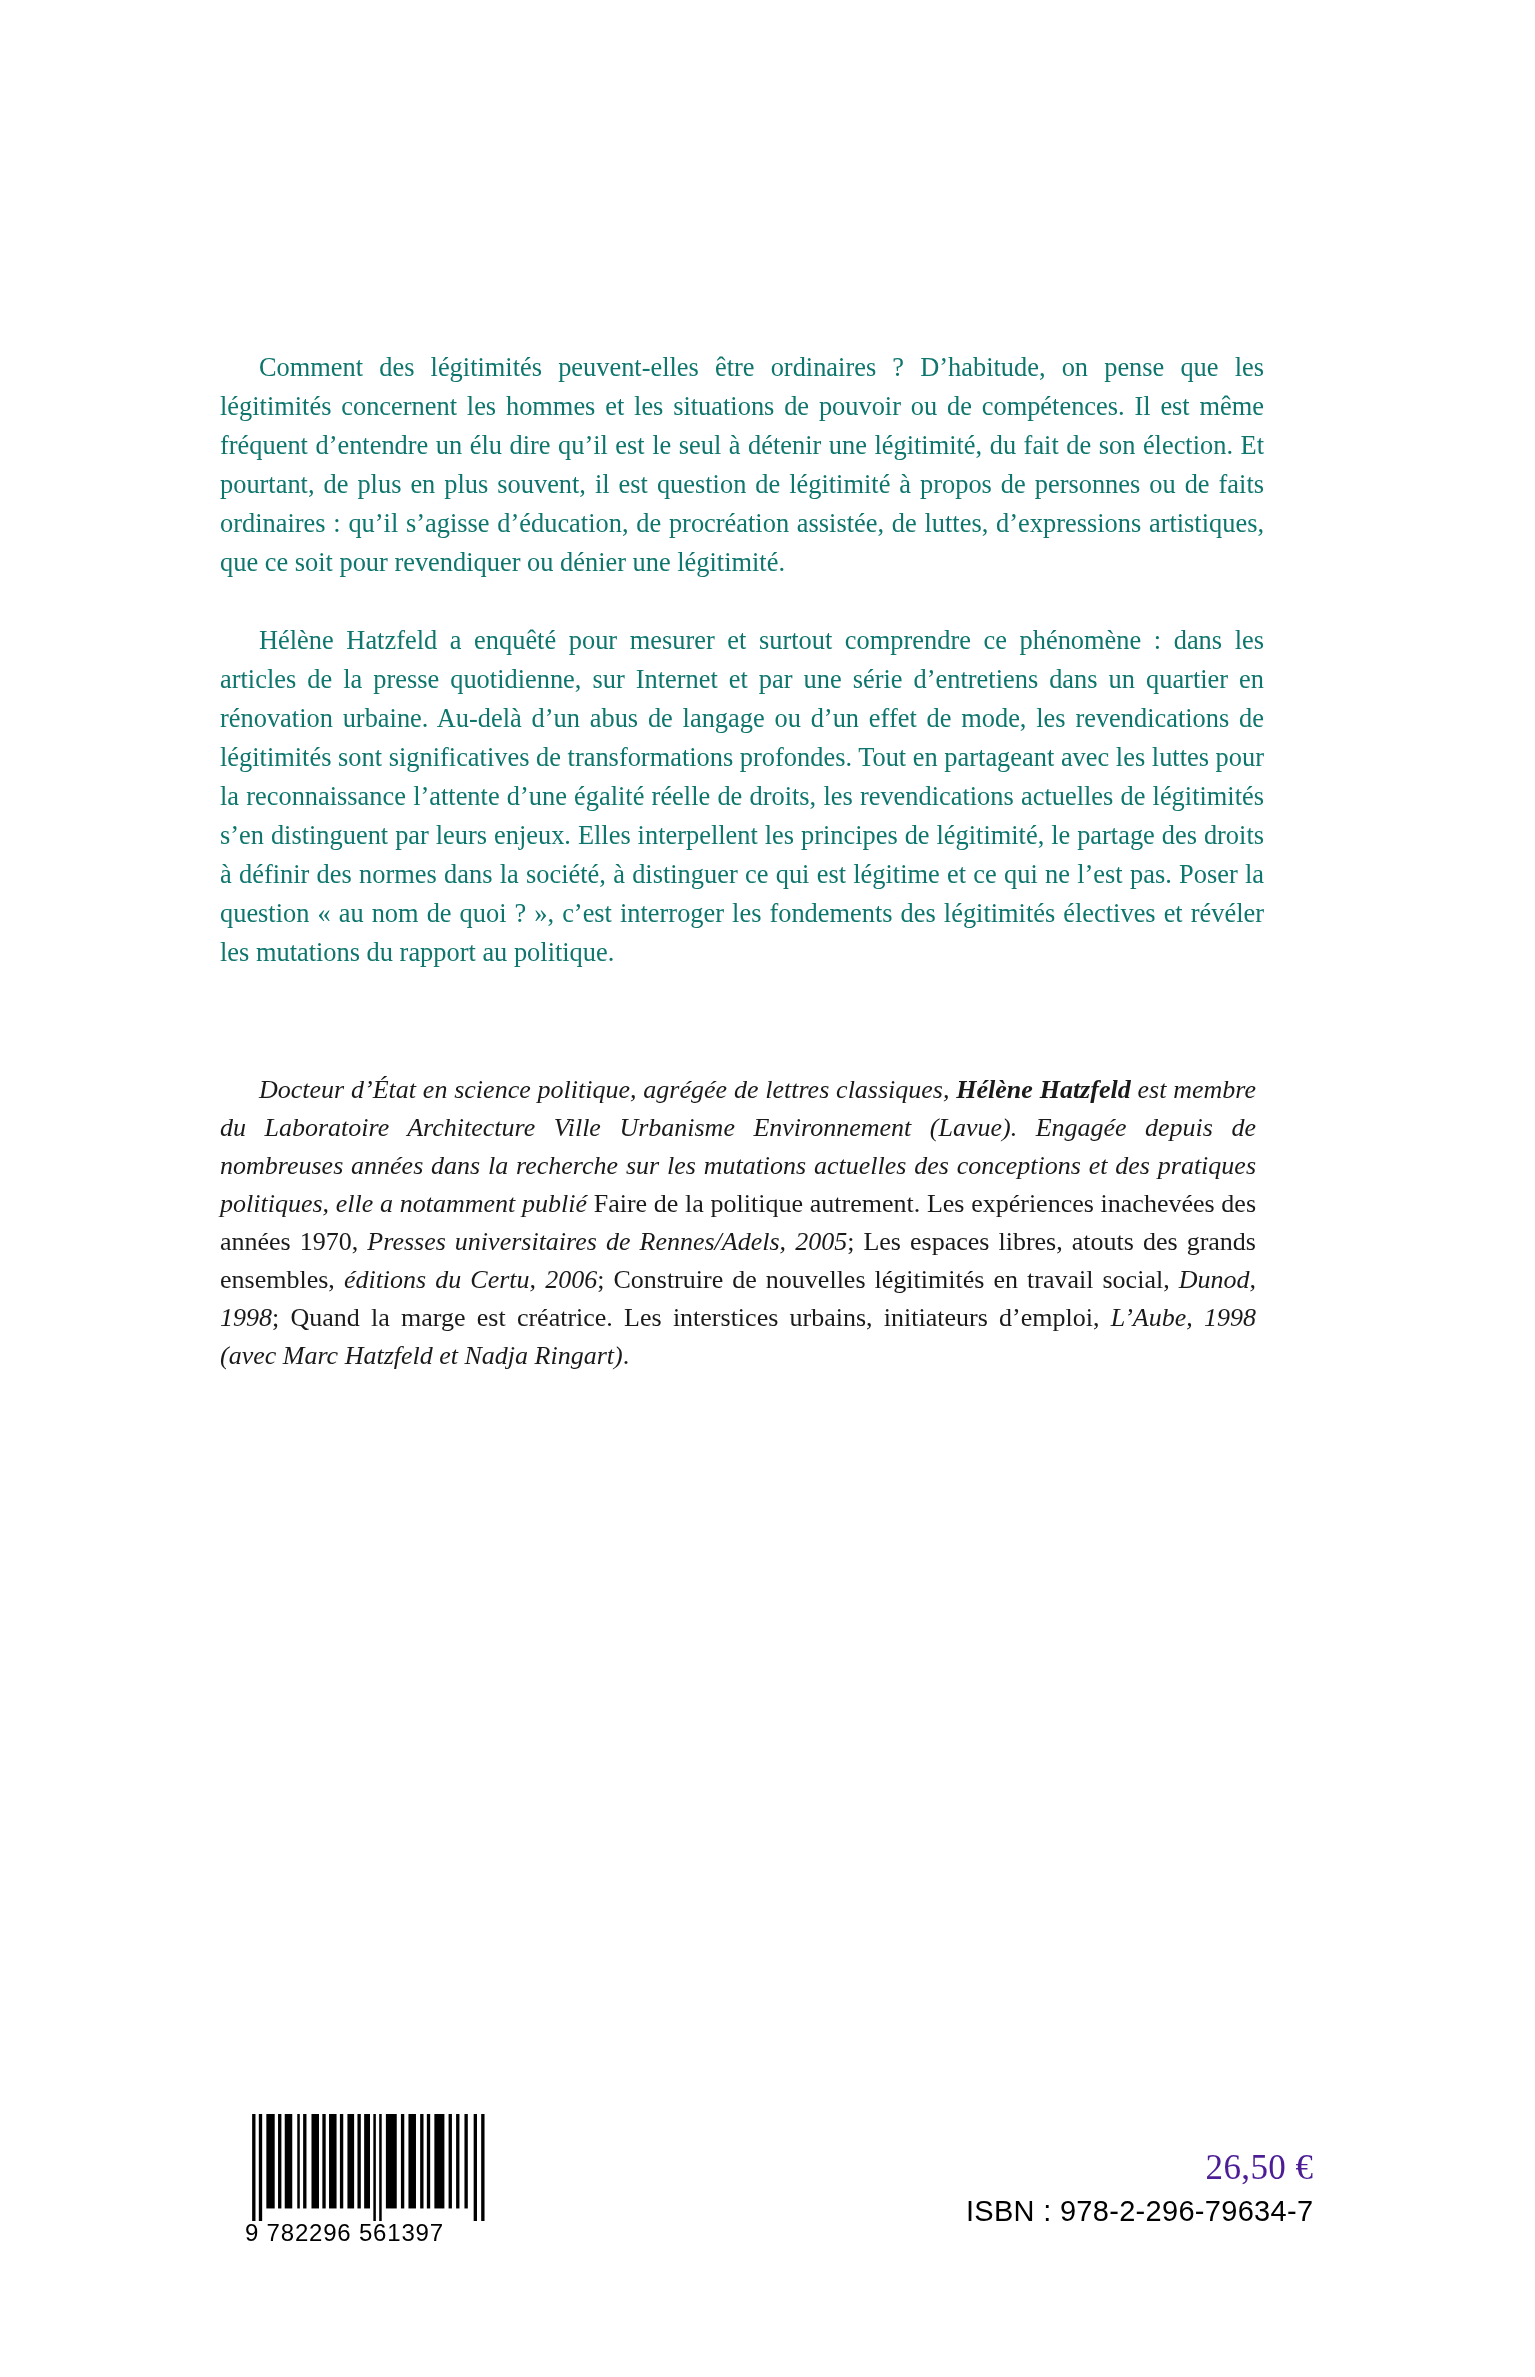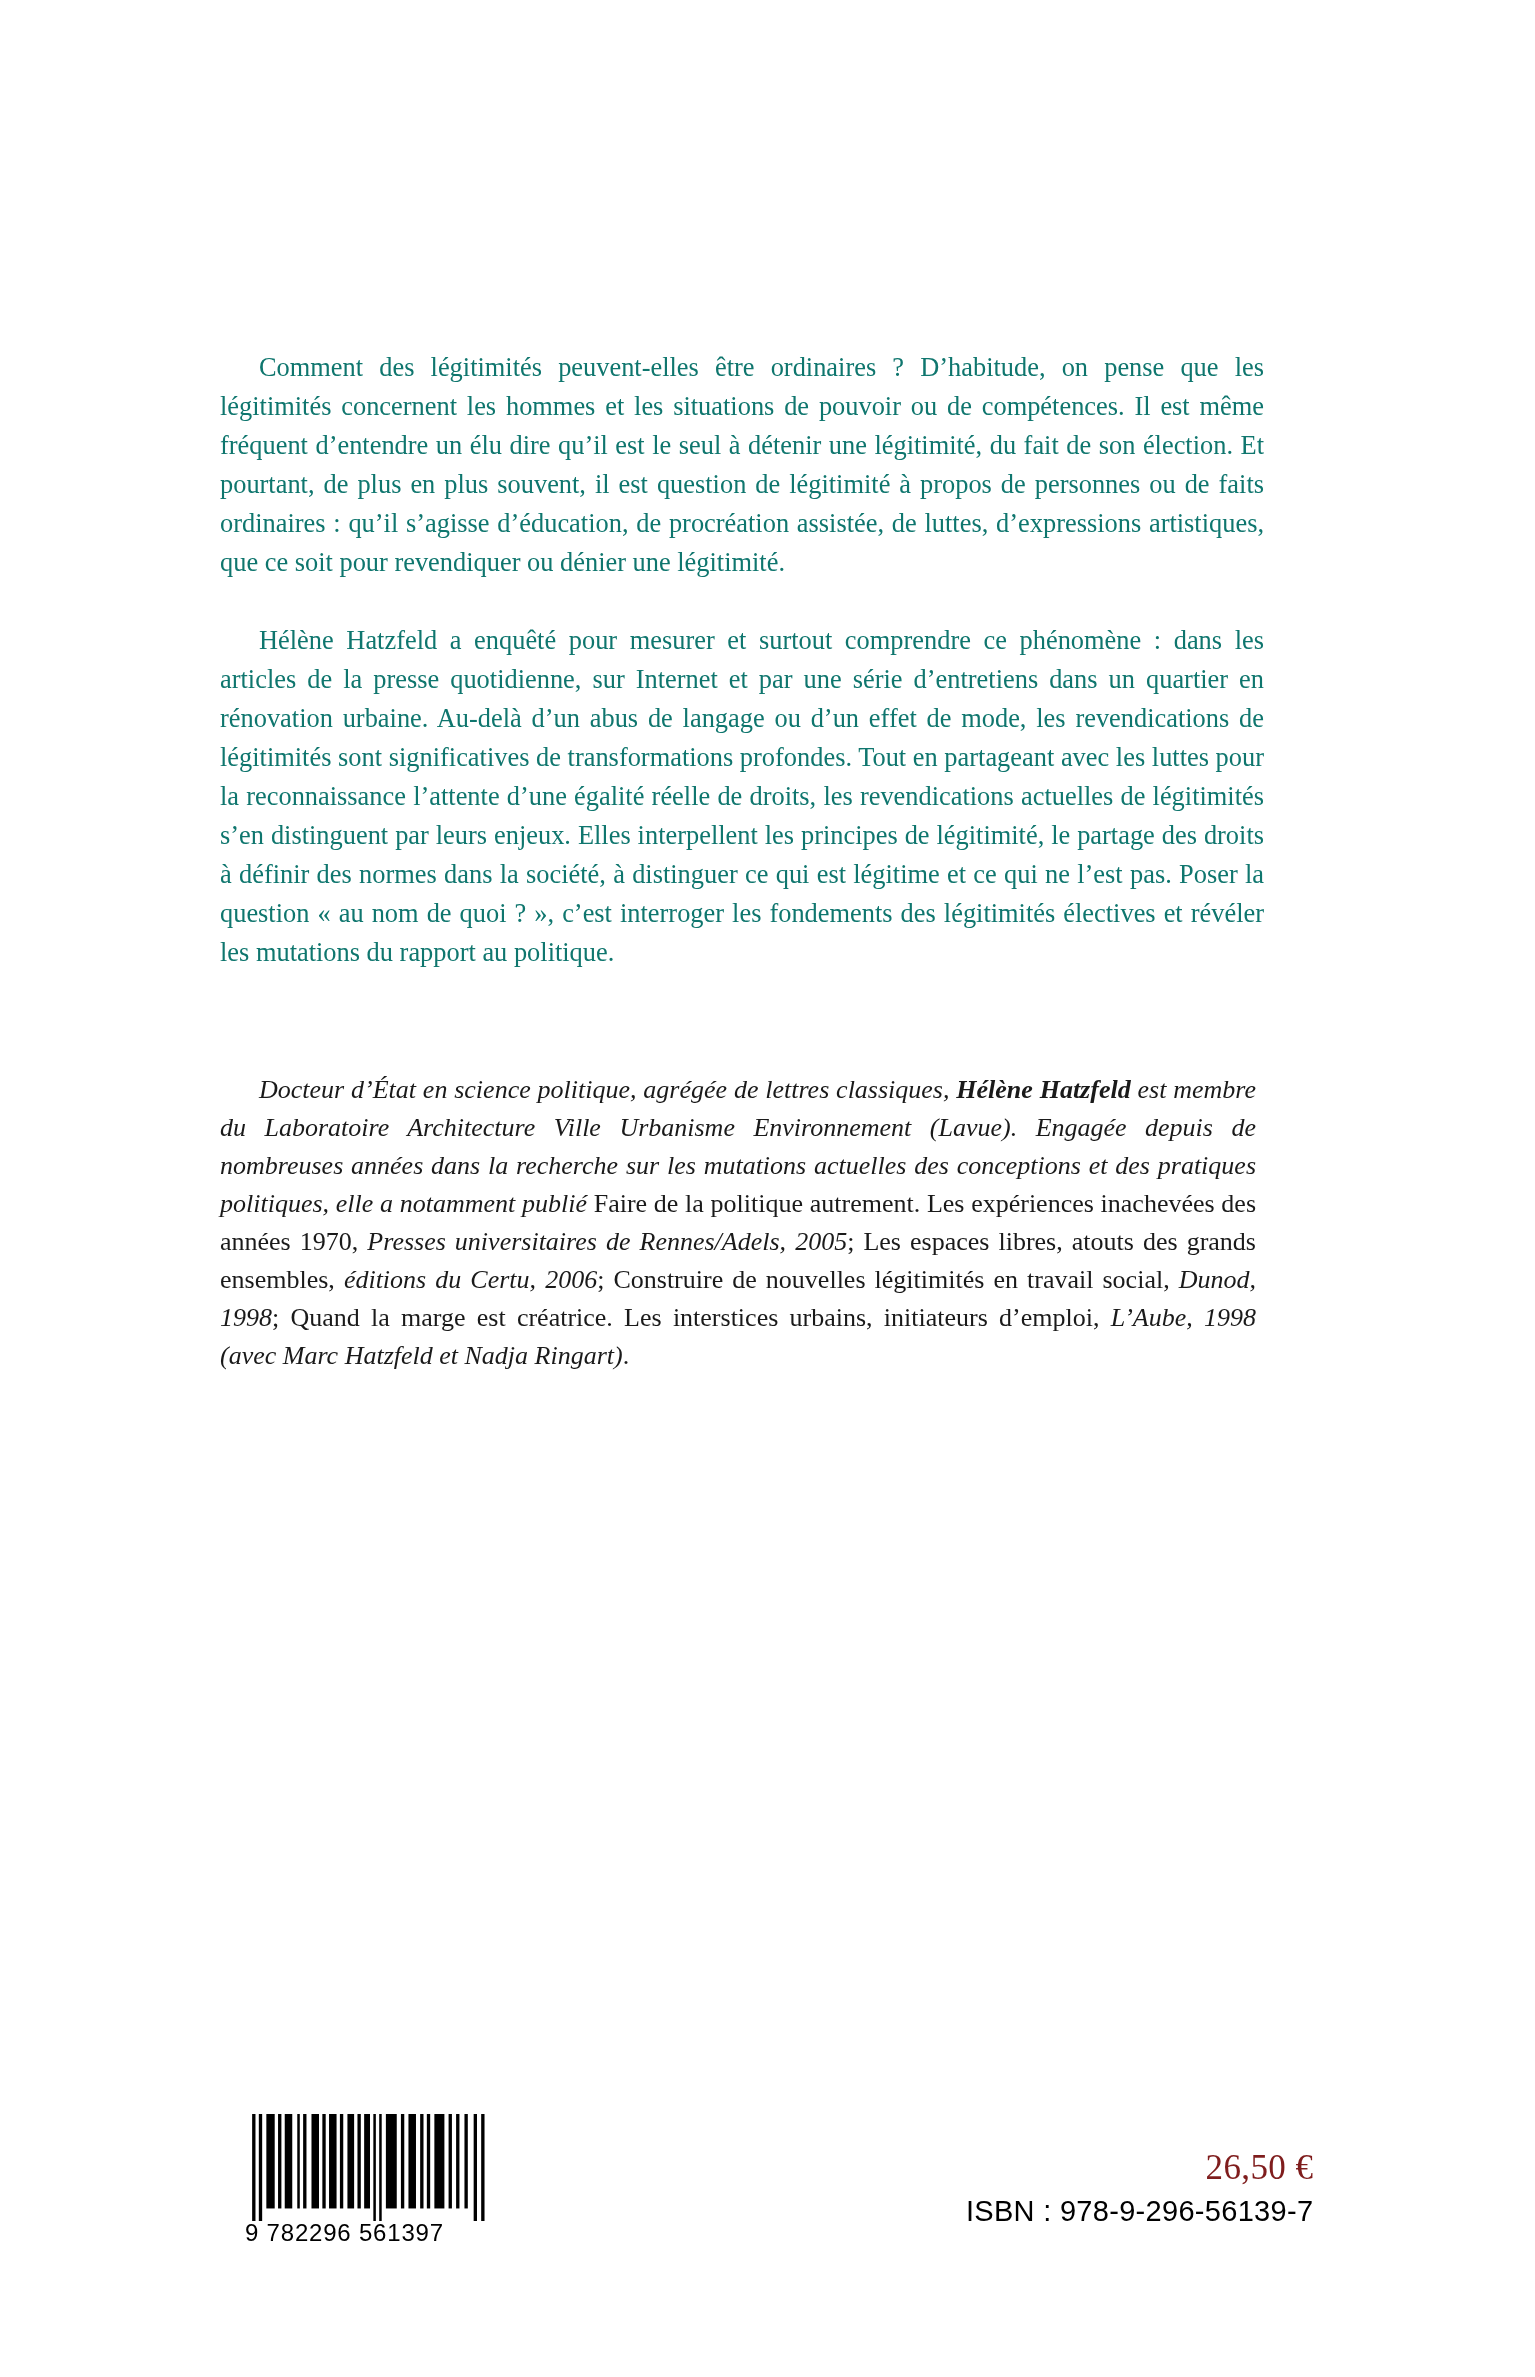--- a/index.html
+++ b/index.html
@@ -109,21 +109,21 @@
 
   .price-block {
     position: absolute;
     right: 1.7px;
     top: 34px;
     text-align: right;
   }
   .price {
     font-family: "Liberation Serif", "DejaVu Serif", serif;
     font-size: 35px;
-    color: #7f1d1d;
+    color: #4c1d95;
     line-height: 1.15;
     letter-spacing: 0.4px;
   }
   .isbn {
     font-family: "Liberation Sans", "DejaVu Sans", sans-serif;
     font-size: 29px;
     color: #000;
     line-height: 1.25;
     margin-top: 5px;
     letter-spacing: 0.3px;
@@ -184,19 +184,19 @@
 
           <rect x="279" y="0" width="4" height="128"></rect>
           <rect x="288" y="0" width="4" height="128"></rect>
         </g>
       </svg>
       <div class="barcode-digits">9 782296 561397</div>
     </div>
 
     <div class="price-block">
       <div class="price">26,50 €</div>
-      <div class="isbn">ISBN : 978-9-296-56139-7</div>
+      <div class="isbn">ISBN : 978-2-296-79634-7</div>
     </div>
 
   </div>
 
 </div>
 
 
 </body></html>

